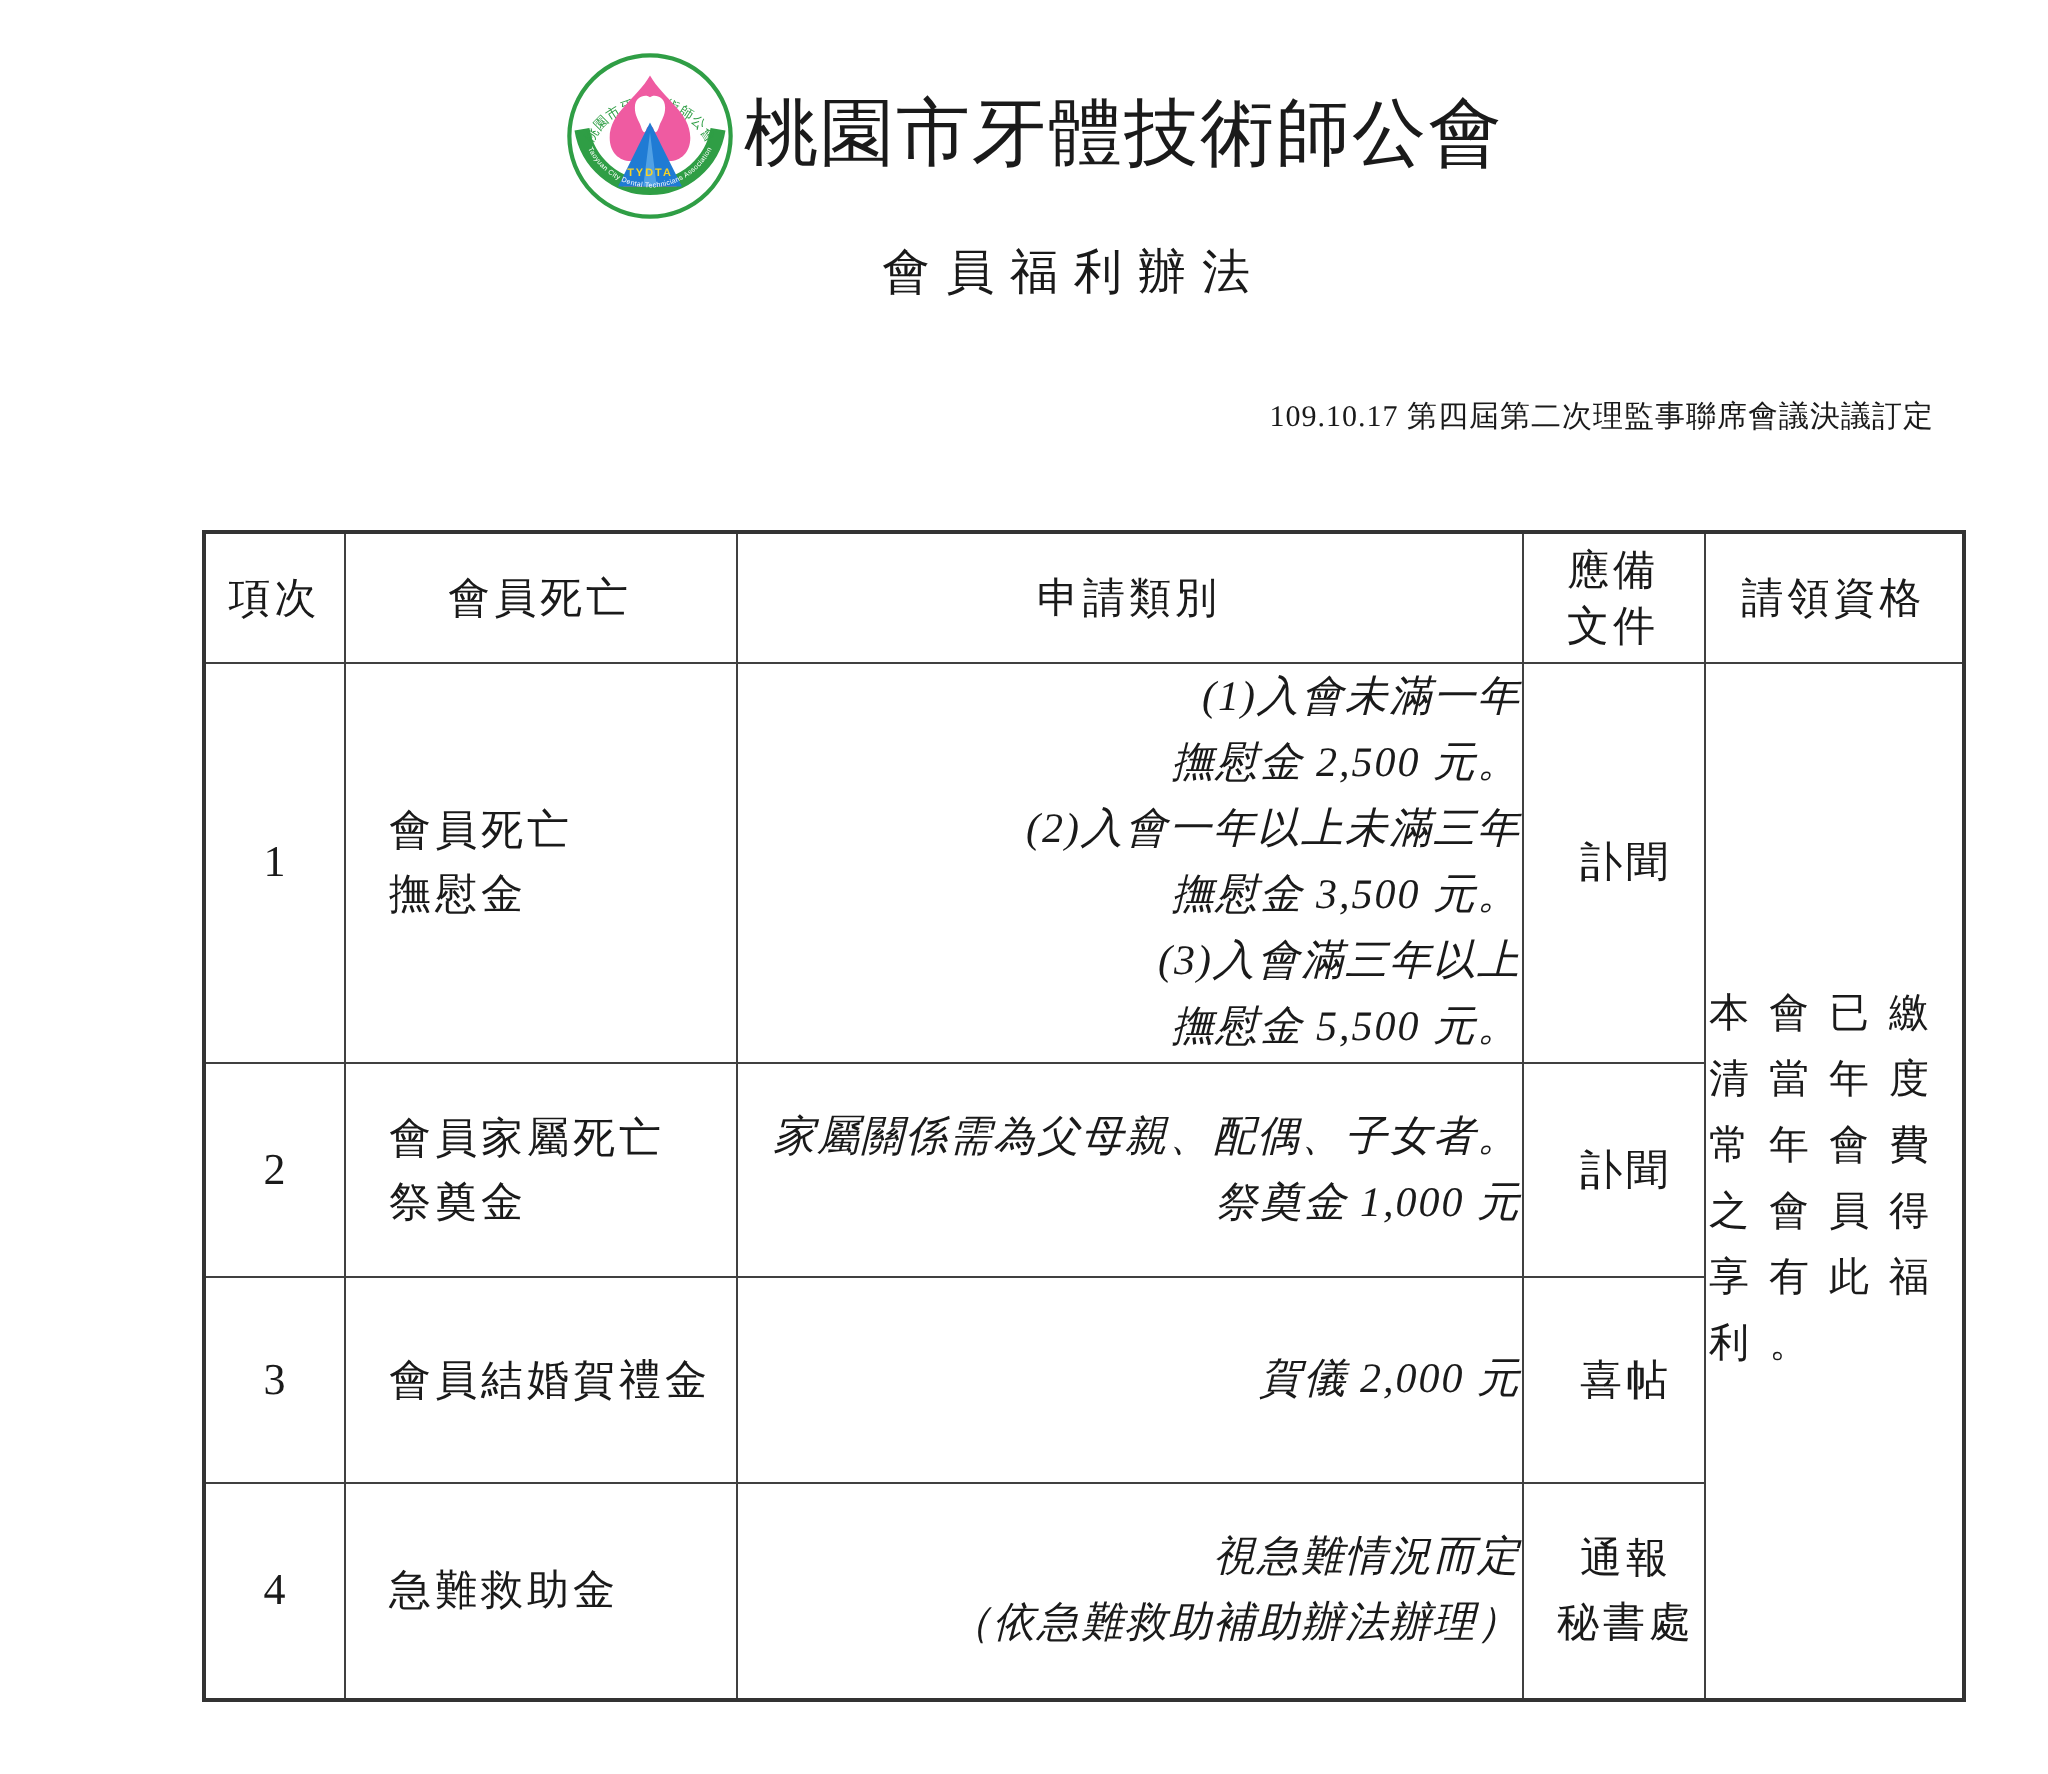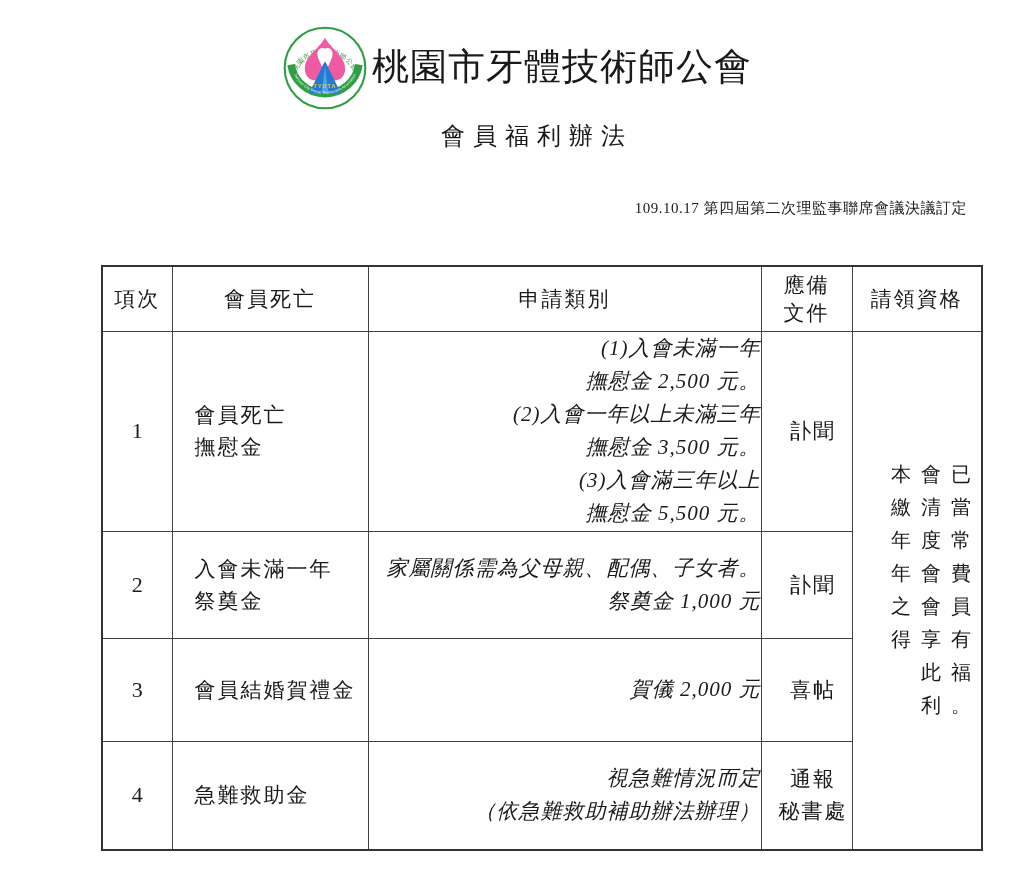--- a/index.html
+++ b/index.html
@@ -62,21 +62,21 @@
   tr.row-3  { height: 103px; }
   tr.row-4  { height: 109px; }
 
   th.h { text-align: center; letter-spacing: 2px; line-height: 28px; }
 
   td.no  { text-align: center; font-size: 22px; }
   td.cat { text-align: left; padding-left: 22px; letter-spacing: 2px; line-height: 32px; }
   td.amt { text-align: right; padding-left: 8px;  letter-spacing: 1px; line-height: 33px; font-style: italic; }
   td.doc { text-align: center; padding-left: 13px; letter-spacing: 2px; line-height: 32px; }
   td.elig {
-    text-align: right; padding-left: 13px;
+    text-align: left; padding-left: 2px;
     font-size: 20px; letter-spacing: 10px; line-height: 33px;
     word-break: break-all;
   }
 </style>
 </head>
 <body>
 
 <svg class="logo" viewBox="0 0 100 100" aria-hidden="true">
   <defs>
     <path id="arcTop" d="M 13,62 A 38,38 0 0 1 87,62" fill="none"></path>
@@ -137,21 +137,21 @@
 (2)入會一年以上未滿三年
 　　撫慰金 3,500 元。
 (3)入會滿三年以上
 　　撫慰金 5,500 元。</td>
       <td class="doc">訃聞</td>
       <td class="elig" rowspan="4">本會已繳清當年度常年會費之會員得享有此福利。</td>
     </tr>
 
     <tr class="row-2">
       <td class="no">2</td>
-      <td class="cat">入會未滿一年
+      <td class="cat">會員家屬死亡
 祭奠金</td>
       <td class="amt">家屬關係需為父母親、配偶、子女者。
 祭奠金 1,000 元</td>
       <td class="doc">訃聞</td>
     </tr>
 
     <tr class="row-3">
       <td class="no">3</td>
       <td class="cat">會員結婚賀禮金</td>
       <td class="amt">賀儀 2,000 元</td>

